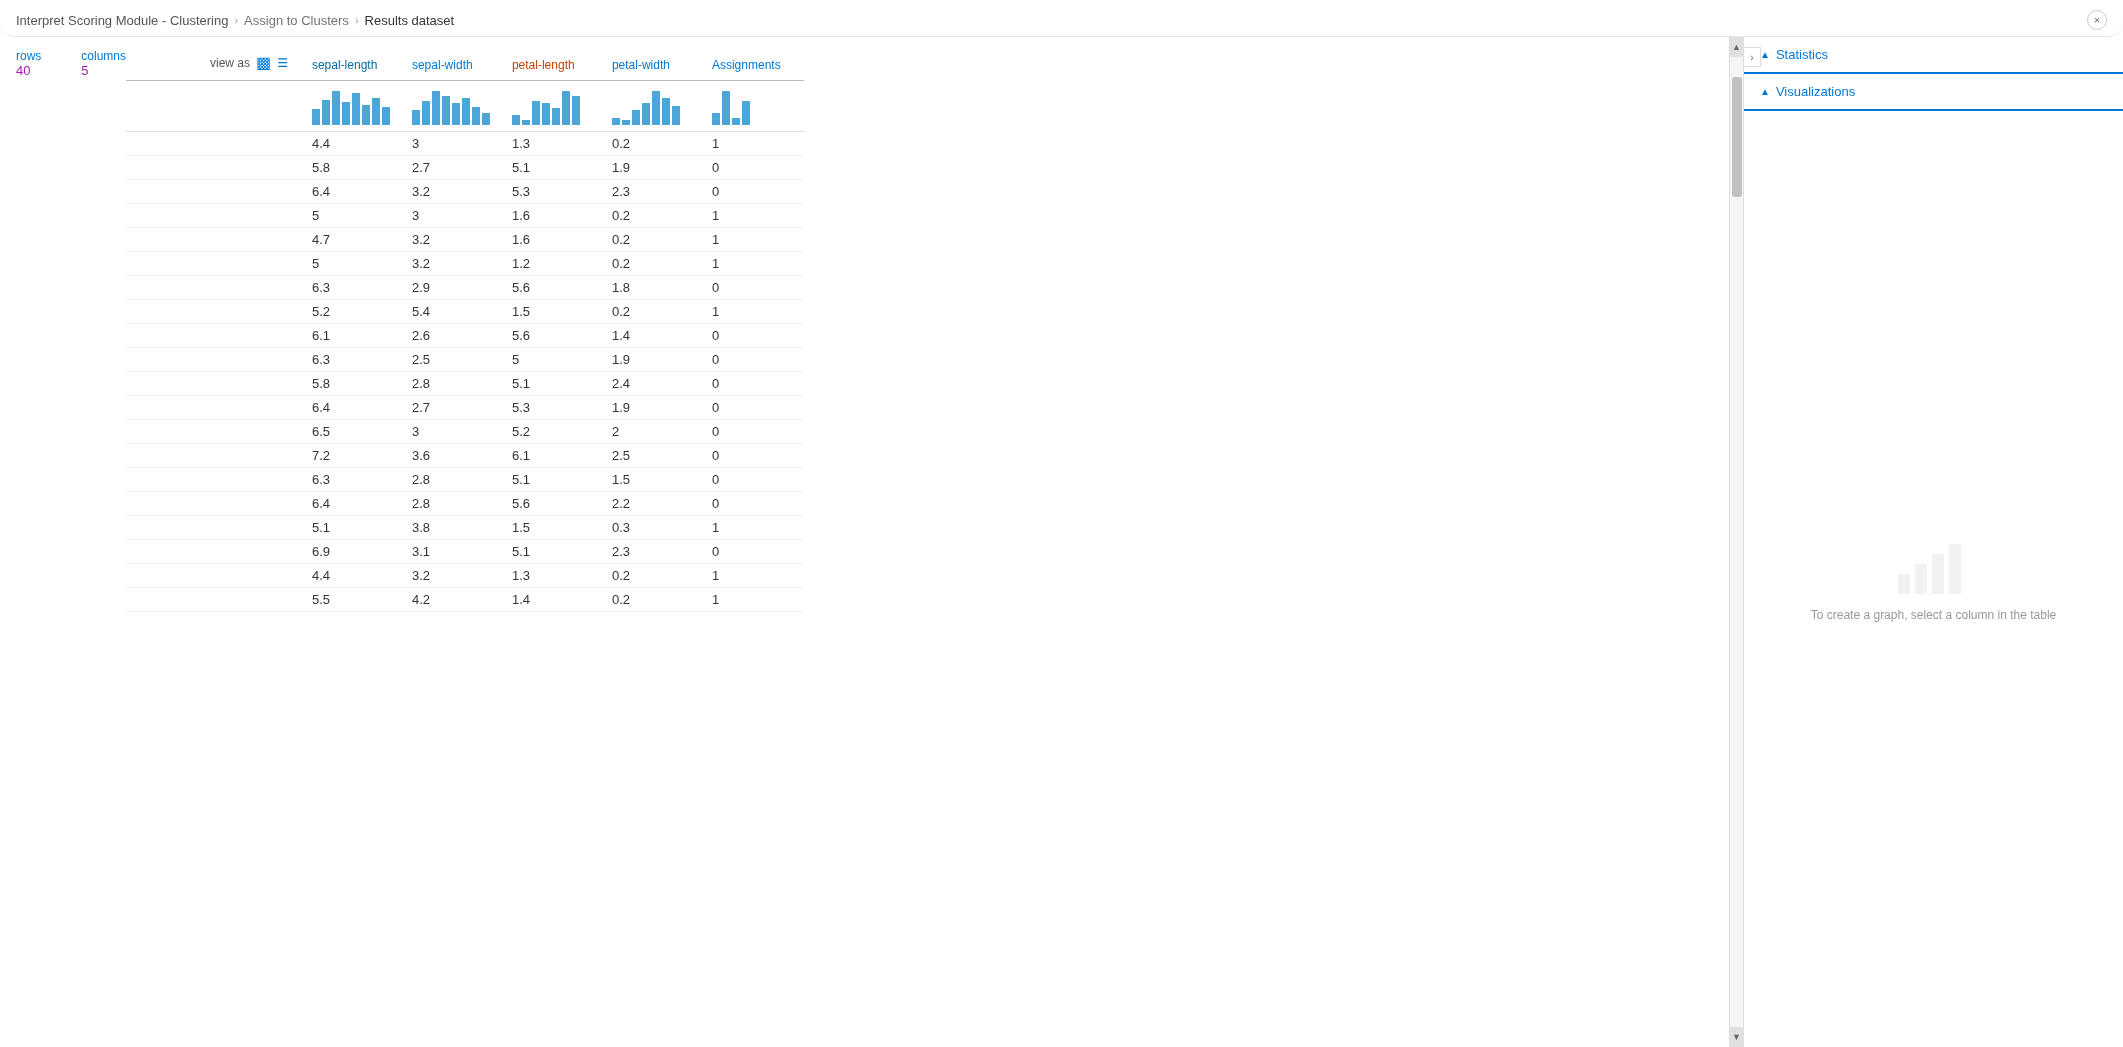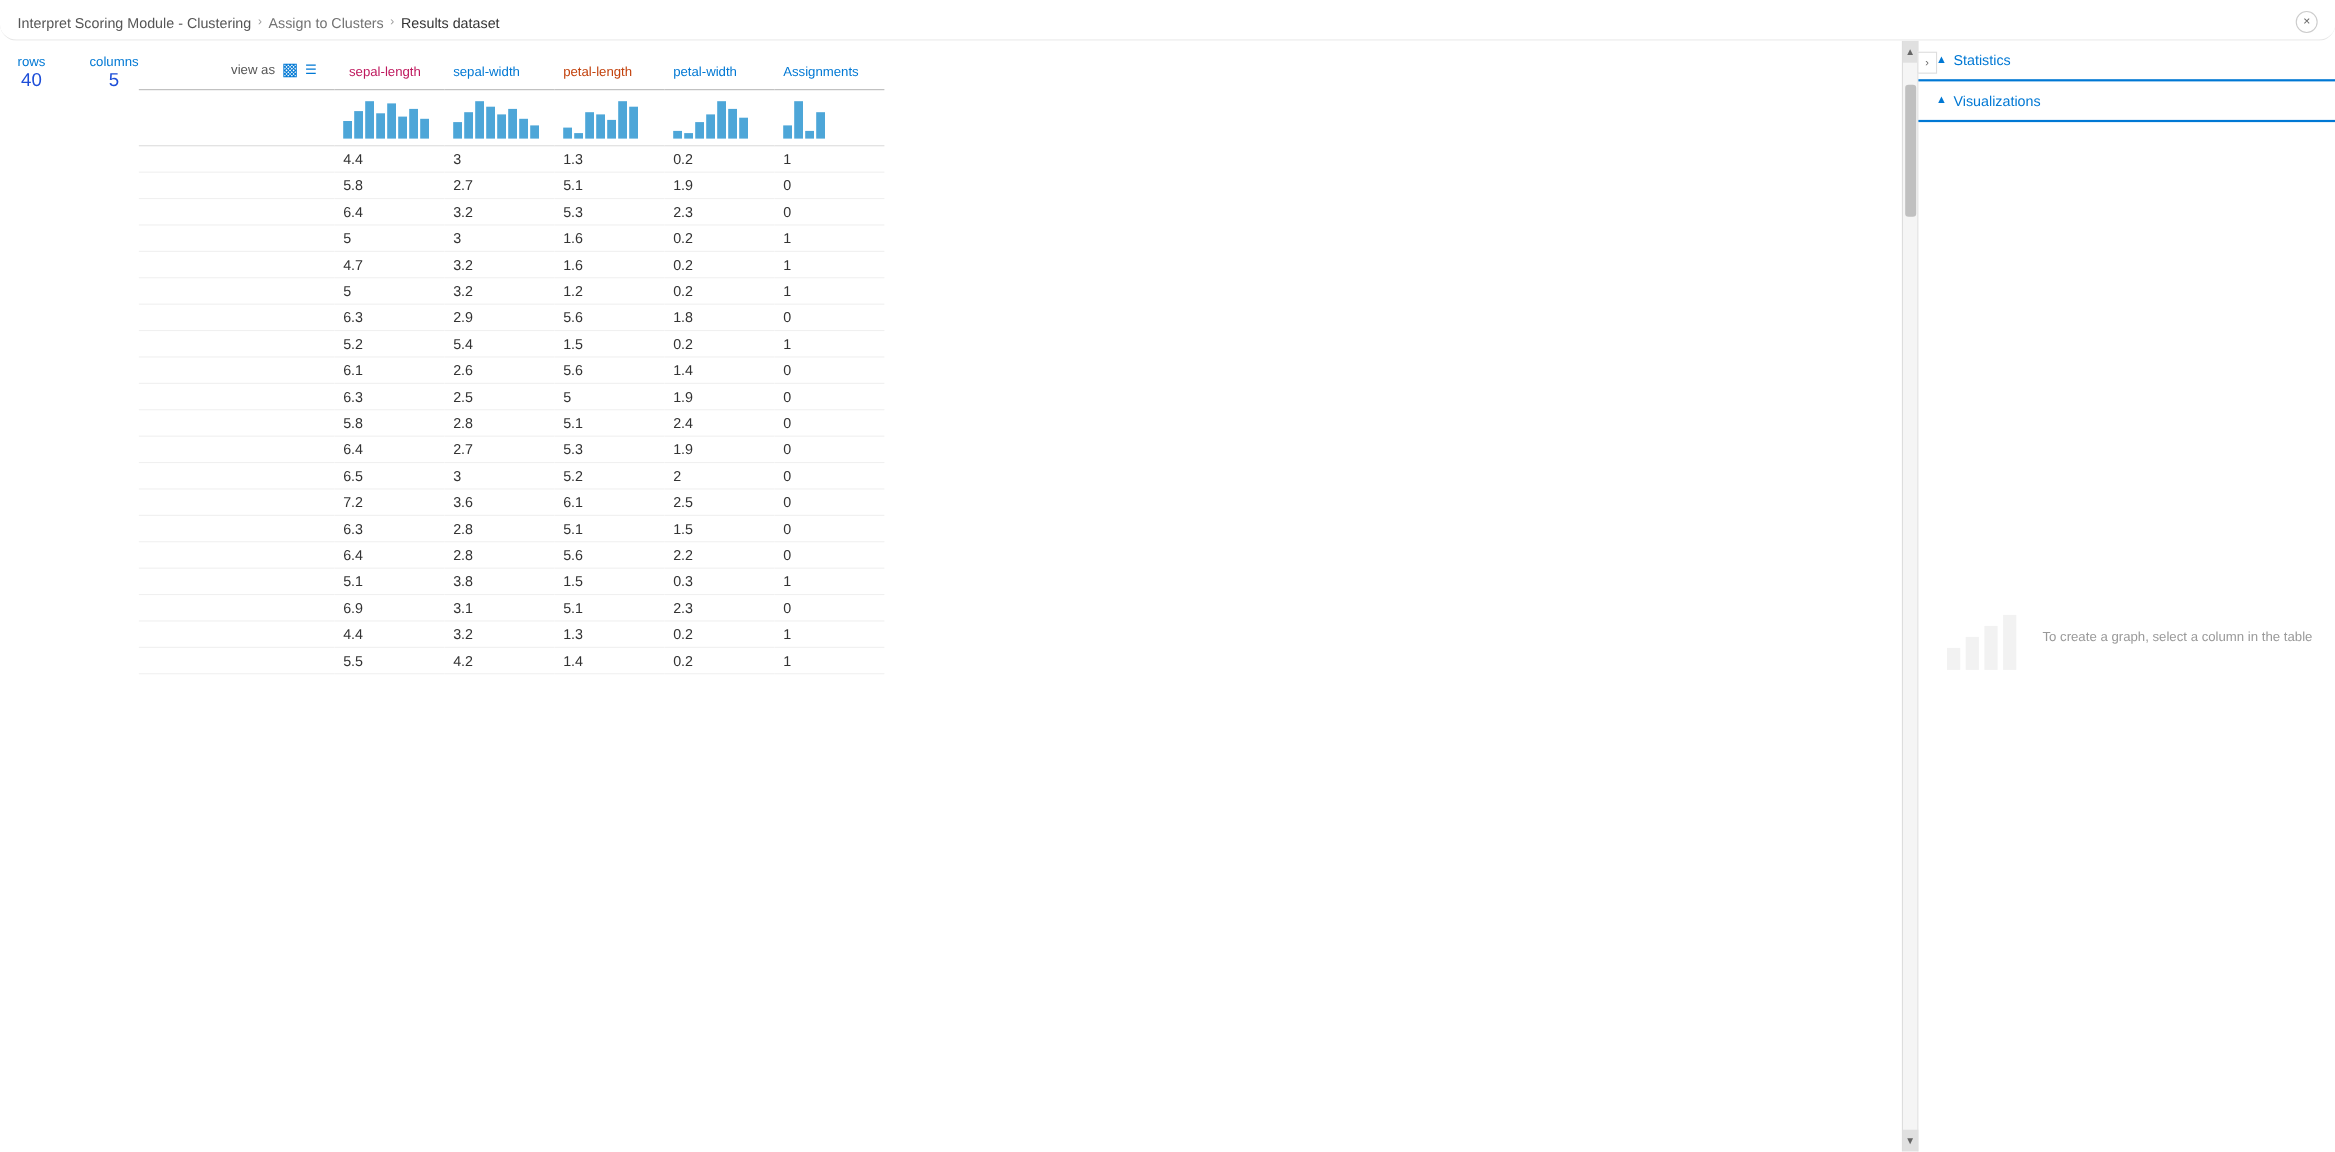--- a/index.html
+++ b/index.html
@@ -68,23 +68,22 @@
     }
     .meta-item {
       display: flex;
       flex-direction: column;
     }
     .meta-label {
       color: #0078d4;
       font-size: 12px;
     }
     .meta-value {
-      font-size: 17px;
-      color: #1d4ed8;
-      text-align: center;
+      font-size: 13px;
+      color: #a21caf;
     }
     .view-controls {
       display: flex;
       align-items: center;
       gap: 6px;
       margin-bottom: 4px;
       margin-left: 76px;
     }
     .view-as-label {
       font-size: 12px;
@@ -200,21 +199,21 @@
     .viz-area {
       flex: 1;
       display: flex;
       flex-direction: column;
       align-items: center;
       justify-content: center;
       padding: 20px;
     }
     .viz-placeholder {
       display: flex;
-      flex-direction: row;
+      flex-direction: column;
       align-items: center;
       justify-content: center;
       gap: 12px;
     }
     .viz-chart-icon {
       opacity: 0.25;
     }
     .viz-hint {
       color: #999;
       font-size: 12px;
@@ -259,21 +258,21 @@
       <table>
         <thead>
           <tr>
             <th>
               <div class="view-controls">
                 <span class="view-as-label">view as</span>
                 <span class="view-icon">▩</span>
                 <span style="font-size:12px; color:#0078d4; cursor:pointer;">☰</span>
               </div>
             </th>
-            <th style="cursor:pointer;color:#be185d;text-align:center;">sepal-length</th>
+            <th style="cursor:pointer;color:#0369a1;">sepal-length</th>
             <th style="cursor:pointer;color:#0078d4;">sepal-width</th>
             <th style="cursor:pointer;color:#c2410c;">petal-length</th>
             <th style="cursor:pointer;color:#0078d4;">petal-width</th>
             <th style="cursor:pointer;color:#0078d4;">Assignments</th>
           </tr>
           <tr class="histogram-row">
             <td></td>
             <td style="cursor:pointer;">
               <div class="histogram-cell" id="hist-sl">
                   <div class="bar" style="height: 16px;"></div>

